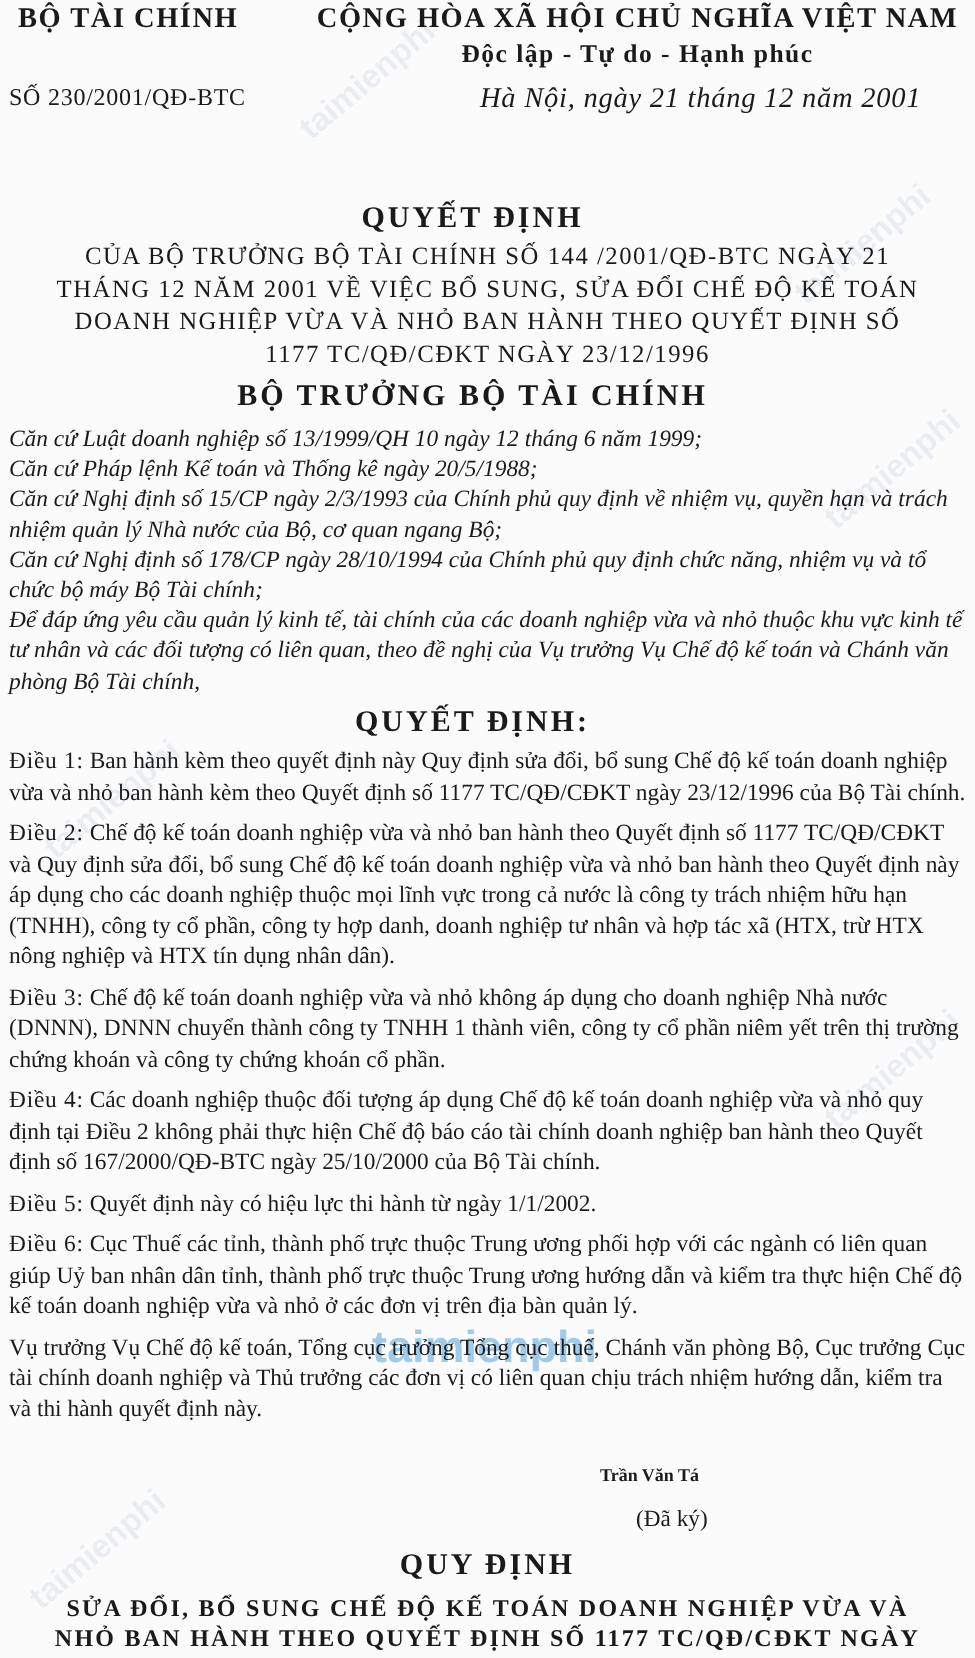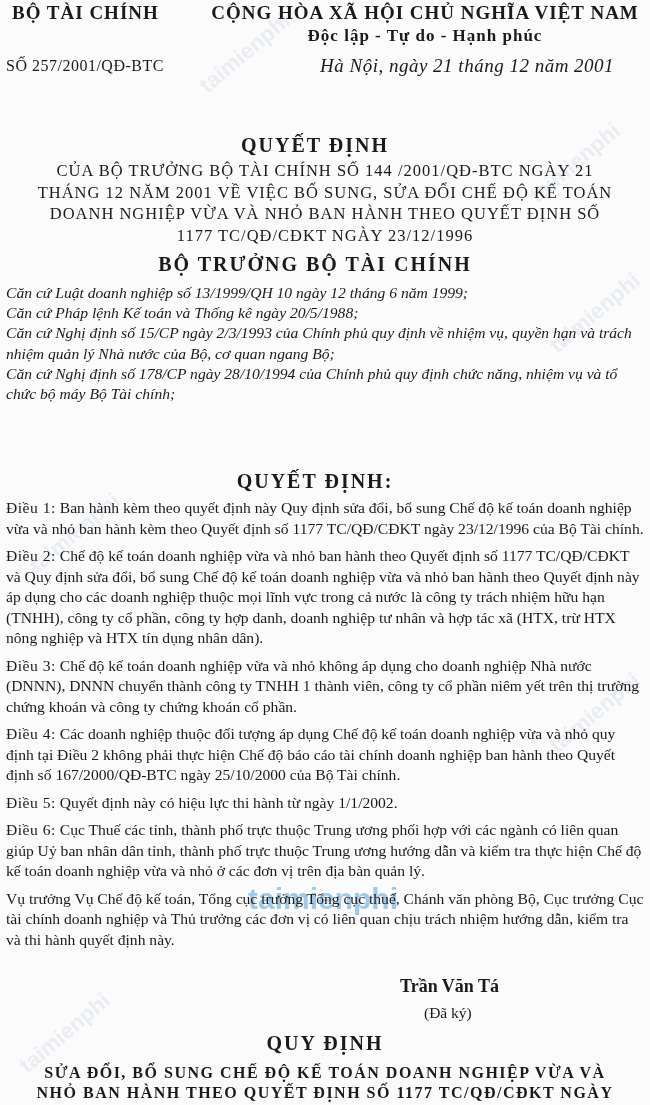--- a/index.html
+++ b/index.html
@@ -38,21 +38,21 @@
   .subtitle {
     position: absolute; left: 0; width: 650px; text-align: center; font-size: 16.5px; line-height: 21.5px; letter-spacing: 1px;
   }
   .bases {
     position: absolute; left: 6px; top: 283px; width: 640px; font-style: italic; font-size: 15.6px; line-height: 20.2px;
   }
   .articles { position: absolute; left: 6px; top: 498px; width: 640px; font-size: 15.6px; line-height: 20.5px; }
   .article { margin-bottom: 7px; }
   .art-label { font-weight: normal; letter-spacing: 0.5px; }
   .closing { font-size: 15.6px; line-height: 20.5px; }
-  .signer { position: absolute; left: 400px; top: 976px; font-weight: bold; font-size: 18px; }
+  .signer { position: absolute; left: 400px; top: 976px; font-weight: bold; font-size: 12px; }
   .signed { position: absolute; left: 424px; top: 1004px; font-size: 15.5px; }
   .rule-title { position: absolute; left: 0; top: 1032px; width: 650px; text-align: center; font-weight: bold; font-size: 20px; letter-spacing: 2px; }
   .rule-sub { position: absolute; left: 0; top: 1063px; width: 650px; text-align: center; font-weight: bold; font-size: 16px; line-height: 20px; letter-spacing: 1.5px; }
 </style>
 </head>
 <body>
 
 <div class="page">
 
   <div class="wm" style="left:190px;top:40px;">taimienphi</div>
@@ -61,37 +61,38 @@
   <div class="wm" style="left:20px;top:520px;">taimienphi</div>
   <div class="wm" style="left:540px;top:700px;">taimienphi</div>
   <div class="wm" style="left:10px;top:1020px;">taimienphi</div>
   <div class="wm-main"><span>taimienphi</span></div>
 
   <div class="header-left">BỘ TÀI CHÍNH</div>
   <div class="header-right">
     <div class="nation">CỘNG HÒA XÃ HỘI CHỦ NGHĨA VIỆT NAM</div>
     <div class="motto">Độc lập - Tự do - Hạnh phúc</div>
   </div>
-  <div class="docno">SỐ 257/2001/QĐ-BTC</div>
+  <div class="docno">SỐ 230/2001/QĐ-BTC</div>
   <div class="place-date">Hà Nội, ngày 21 tháng 12 năm 2001</div>
 
   <div class="title" style="top:134px;">QUYẾT ĐỊNH</div>
   <div class="subtitle" style="top:160px;">
     <div>CỦA BỘ TRƯỞNG BỘ TÀI CHÍNH SỐ 144 /2001/QĐ-BTC NGÀY 21</div>
     <div>THÁNG 12 NĂM 2001 VỀ VIỆC BỔ SUNG, SỬA ĐỔI CHẾ ĐỘ KẾ TOÁN</div>
     <div>DOANH NGHIỆP VỪA VÀ NHỎ BAN HÀNH THEO QUYẾT ĐỊNH SỐ</div>
     <div>1177 TC/QĐ/CĐKT NGÀY 23/12/1996</div>
   </div>
   <div class="title" style="top:253px;">BỘ TRƯỞNG BỘ TÀI CHÍNH</div>
 
   <div class="bases">
     <div>Căn cứ Luật doanh nghiệp số 13/1999/QH 10 ngày 12 tháng 6 năm 1999;</div>
     <div>Căn cứ Pháp lệnh Kế toán và Thống kê ngày 20/5/1988;</div>
     <div>Căn cứ Nghị định số 15/CP ngày 2/3/1993 của Chính phủ quy định về nhiệm vụ, quyền hạn và trách nhiệm quản lý Nhà nước của Bộ, cơ quan ngang Bộ;</div>
     <div>Căn cứ Nghị định số 178/CP ngày 28/10/1994 của Chính phủ quy định chức năng, nhiệm vụ và tổ chức bộ máy Bộ Tài chính;</div>
+    <div>Để đáp ứng yêu cầu quản lý kinh tế, tài chính của các doanh nghiệp vừa và nhỏ thuộc khu vực kinh tế tư nhân và các đối tượng có liên quan, theo đề nghị của Vụ trưởng Vụ Chế độ kế toán và Chánh văn phòng Bộ Tài chính,</div>
   </div>
 
   <div class="title" style="top:470px;">QUYẾT ĐỊNH:</div>
 
   <div class="articles">
     <div class="article"><span class="art-label">Điều 1:</span> <span>Ban hành kèm theo quyết định này Quy định sửa đổi, bổ sung Chế độ kế toán doanh nghiệp vừa và nhỏ ban hành kèm theo Quyết định số 1177 TC/QĐ/CĐKT ngày 23/12/1996 của Bộ Tài chính.</span></div>
     <div class="article"><span class="art-label">Điều 2:</span> <span>Chế độ kế toán doanh nghiệp vừa và nhỏ ban hành theo Quyết định số 1177 TC/QĐ/CĐKT và Quy định sửa đổi, bổ sung Chế độ kế toán doanh nghiệp vừa và nhỏ ban hành theo Quyết định này áp dụng cho các doanh nghiệp thuộc mọi lĩnh vực trong cả nước là công ty trách nhiệm hữu hạn (TNHH), công ty cổ phần, công ty hợp danh, doanh nghiệp tư nhân và hợp tác xã (HTX, trừ HTX nông nghiệp và HTX tín dụng nhân dân).</span></div>
     <div class="article"><span class="art-label">Điều 3:</span> <span>Chế độ kế toán doanh nghiệp vừa và nhỏ không áp dụng cho doanh nghiệp Nhà nước (DNNN), DNNN chuyển thành công ty TNHH 1 thành viên, công ty cổ phần niêm yết trên thị trường chứng khoán và công ty chứng khoán cổ phần.</span></div>
     <div class="article"><span class="art-label">Điều 4:</span> <span>Các doanh nghiệp thuộc đối tượng áp dụng Chế độ kế toán doanh nghiệp vừa và nhỏ quy định tại Điều 2 không phải thực hiện Chế độ báo cáo tài chính doanh nghiệp ban hành theo Quyết định số 167/2000/QĐ-BTC ngày 25/10/2000 của Bộ Tài chính.</span></div>
     <div class="article"><span class="art-label">Điều 5:</span> <span>Quyết định này có hiệu lực thi hành từ ngày 1/1/2002.</span></div>

